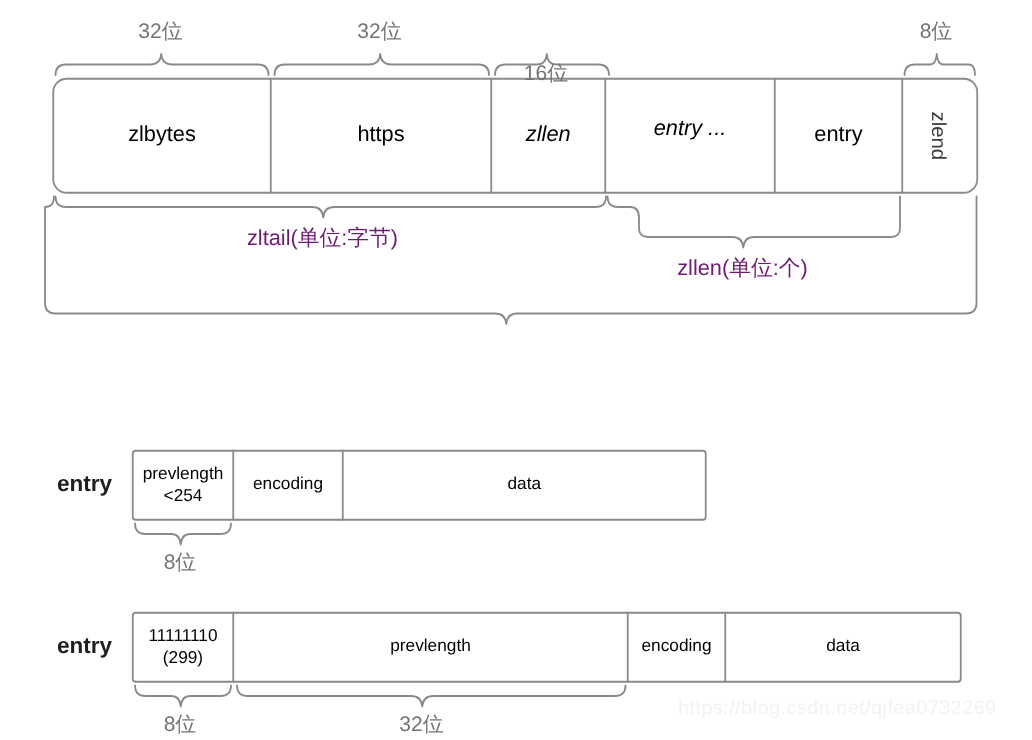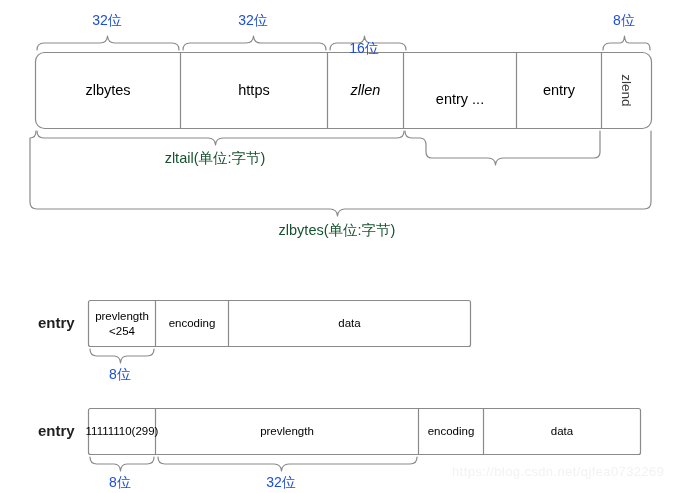--- a/index.html
+++ b/index.html
@@ -14,25 +14,25 @@
   
   .celltxt{
     position:absolute;display:flex;align-items:center;justify-content:center;
     text-align:center;font-size:14.5px;color:#000000;line-height:1.22;
     pointer-events:none;
   }
   .small{font-size:11.5px;}
   .tiny{font-size:11px;}
 
   .bitlbl{
-    position:absolute;font-size:14px;color:#1d4ed8;text-align:center;
+    position:absolute;font-size:14px;color:#737373;text-align:center;
     transform:translateX(-50%);
   }
   .bracelbl{
-    position:absolute;font-size:14.5px;color:#14532d;text-align:center;
+    position:absolute;font-size:14.5px;color:#701a75;text-align:center;
     transform:translateX(-50%);white-space:nowrap;
   }
   .entrylbl{
     position:absolute;font-size:15px;font-weight:bold;color:#1f1f1f;
   }
   .vert{
     position:absolute;font-size:13.5px;color:#3c3c3c;
     transform-origin:center center;transform:rotate(90deg);
     white-space:nowrap;
   }
@@ -91,45 +91,45 @@
   </svg>
 
   <div class="bitlbl" style="left:107px;top:12px;">32位</div>
   <div class="bitlbl" style="left:253px;top:12px;">32位</div>
   <div class="bitlbl" style="left:364px;top:12px;margin-top:28px;">16位</div>
   <div class="bitlbl" style="left:624px;top:12px;">8位</div>
 
   <div class="celltxt" style="left:36px;top:53px;width:144px;height:75px;">zlbytes</div>
   <div class="celltxt" style="left:181px;top:53px;width:146px;height:75px;">https</div>
   <div class="celltxt" style="left:328px;top:53px;width:75px;height:75px;font-style:italic;">zllen</div>
-  <div class="celltxt" style="left:404px;top:62px;width:112px;height:75px;">entry ...</div>
+  <div class="celltxt" style="left:404px;top:49px;width:112px;height:75px;font-style:italic;">entry ...</div>
   <div class="celltxt" style="left:517px;top:53px;width:84px;height:75px;">entry</div>
 
   <div style="position:absolute;left:602px;top:53px;width:49px;height:75px;
               display:flex;align-items:center;justify-content:center;">
     <span class="vert" style="position:relative;left:0;top:0;">zlend</span>
   </div>
 
   <div class="bracelbl" style="left:215px;top:149px;">zltail(单位:字节)</div>
-  <div class="bracelbl" style="left:337px;top:221px;">zlbytes(单位:字节)</div>
+  <div class="bracelbl" style="left:495px;top:169px;">zllen(单位:个)</div>
 
   <div class="entrylbl" style="left:38px;top:314px;">entry</div>
 
   <div class="celltxt small" style="left:89px;top:301px;width:66px;height:45px;flex-direction:column;">
     <span>prevlength</span>
     <span>&lt;254</span>
   </div>
   <div class="celltxt small" style="left:156px;top:301px;width:72px;height:45px;">encoding</div>
   <div class="celltxt small" style="left:229px;top:301px;width:241px;height:45px;">data</div>
 
   <div class="bitlbl tiny" style="left:120px;top:366px;">8位</div>
 
   <div class="entrylbl" style="left:38px;top:422px;">entry</div>
 
-  <div class="celltxt small" style="left:89px;top:409px;width:66px;height:45px;flex-direction:row;">
+  <div class="celltxt small" style="left:89px;top:409px;width:66px;height:45px;flex-direction:column;">
     <span>11111110</span>
     <span>(299)</span>
   </div>
   <div class="celltxt small" style="left:156px;top:409px;width:262px;height:45px;">prevlength</div>
   <div class="celltxt small" style="left:419px;top:409px;width:64px;height:45px;">encoding</div>
   <div class="celltxt small" style="left:484px;top:409px;width:156px;height:45px;">data</div>
 
   <div class="bitlbl tiny" style="left:120px;top:474px;">8位</div>
   <div class="bitlbl tiny" style="left:281px;top:474px;">32位</div>
 

